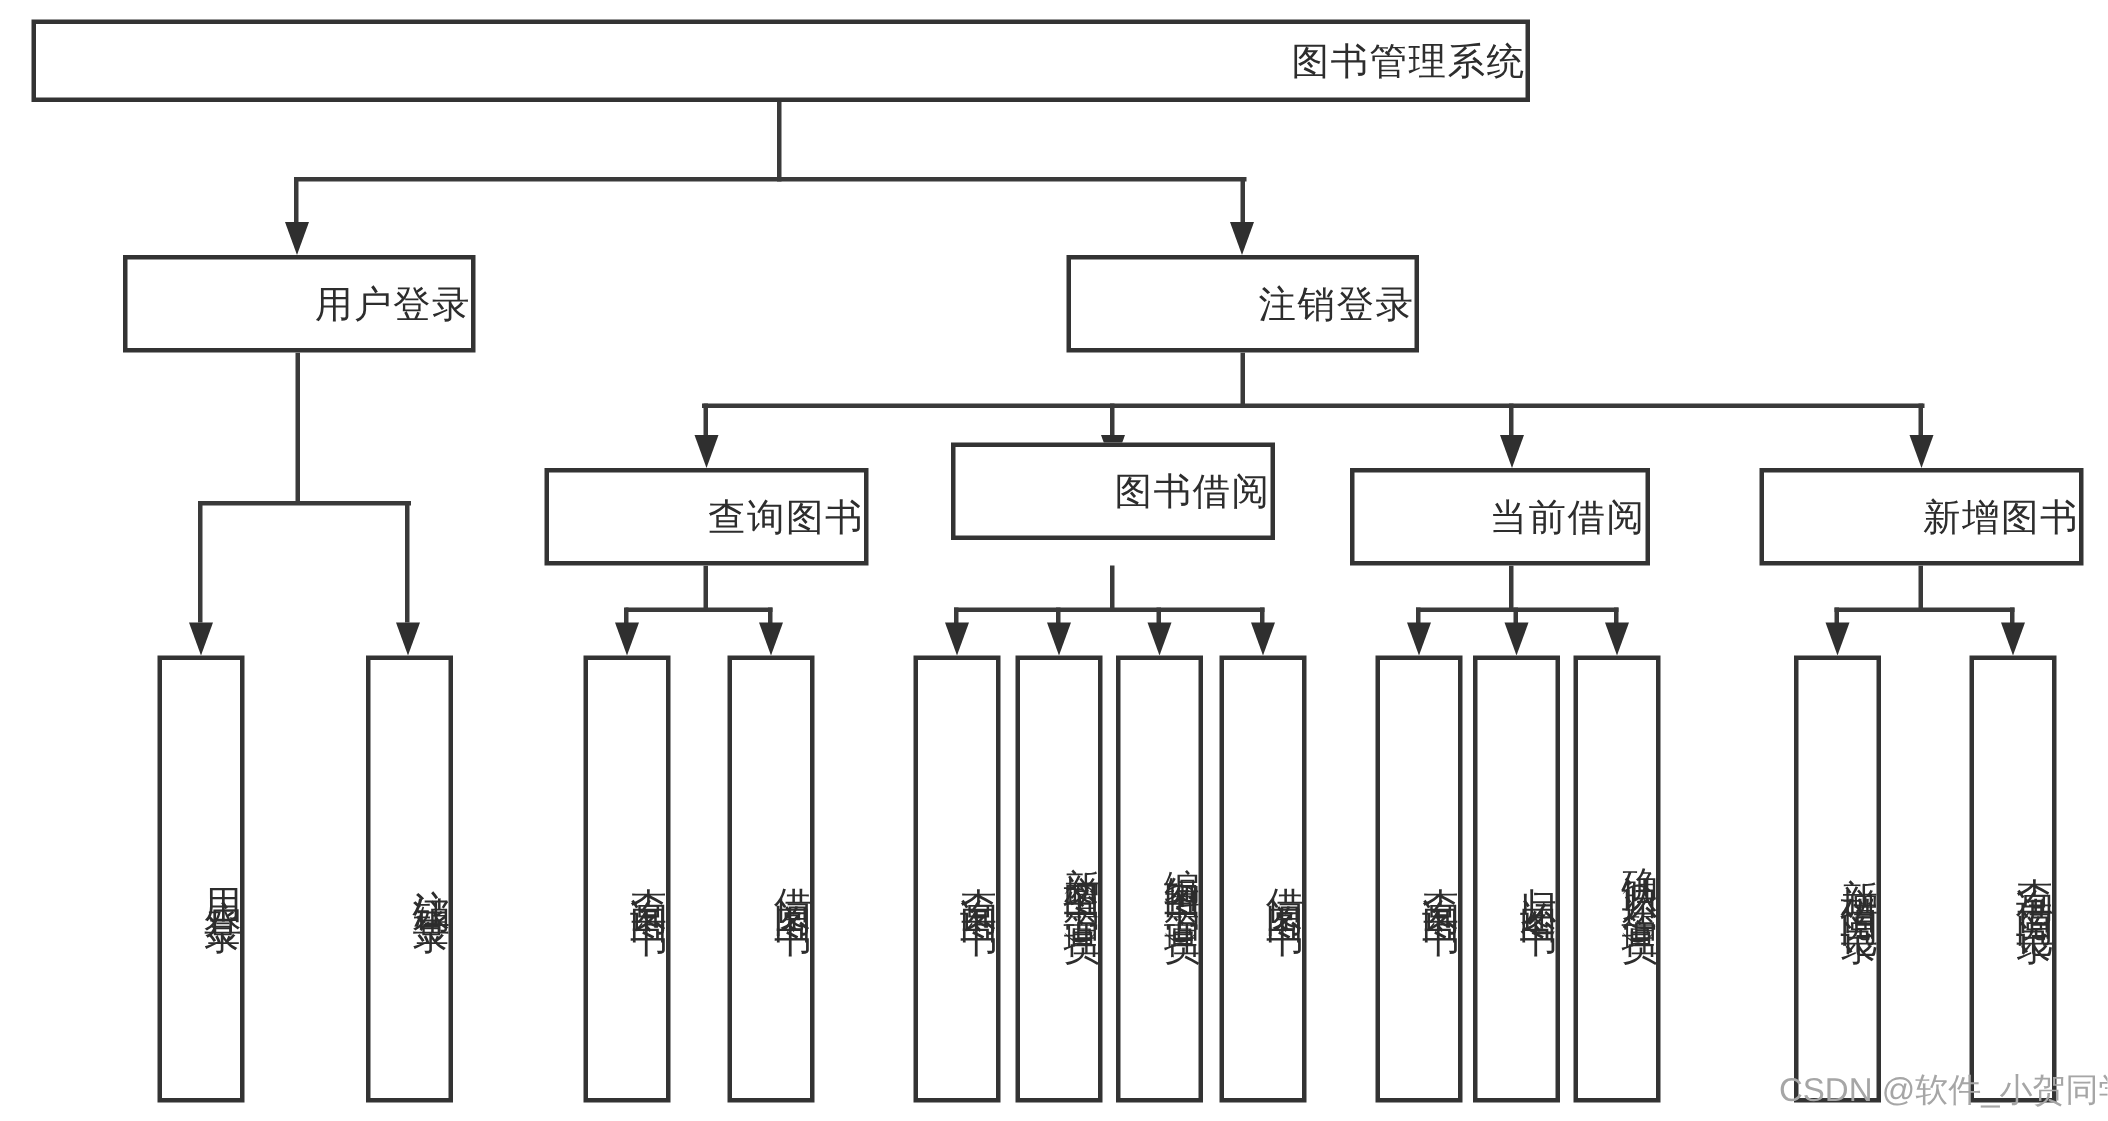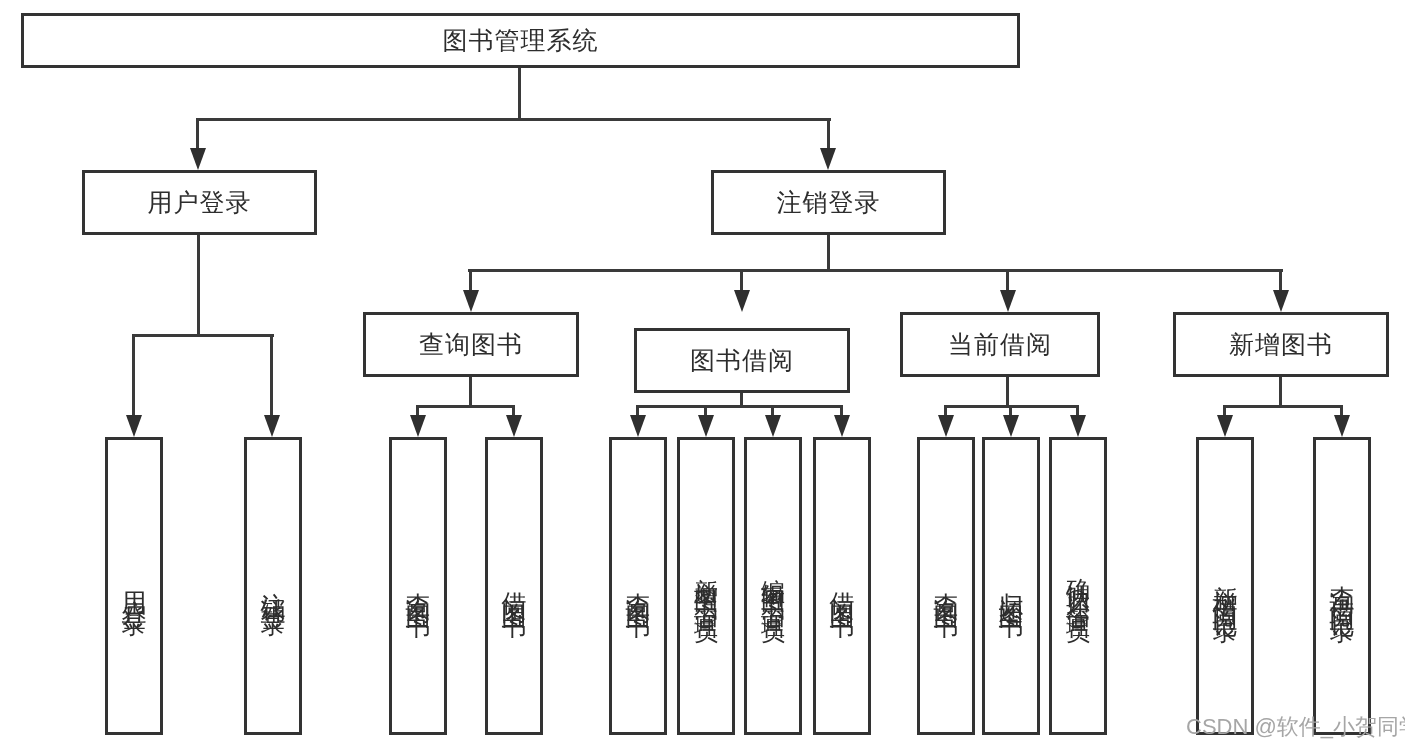--- a/index.html
+++ b/index.html
@@ -4,21 +4,21 @@
 <style>
   html,body{margin:0;padding:0;}
   body{
     width:1405px;height:747px;position:relative;overflow:hidden;
     background:#ffffff;color:#2d2d2d;
     font-family:"Liberation Sans","DejaVu Sans",sans-serif;
   }
   .box{
     position:absolute;box-sizing:border-box;
     border:3px solid #333333;background:#ffffff;
-    display:flex;align-items:center;justify-content:center;
+    display:flex;align-items:center;justify-content:flex-end;
   }
   .box-h{font-size:25px;letter-spacing:1px;}
   .box-root{border-width:3px;}
   .box-v span{
     writing-mode:vertical-rl;text-orientation:mixed;
     font-size:25px;letter-spacing:7px;line-height:1;
   }
   .box-v span.tight{font-size:24px;letter-spacing:6px;}
   .vline,.hline{position:absolute;background:#3a3a3a;}
   .vline{width:3px;}
@@ -102,21 +102,21 @@
 <div class="box box-h" style="left:82px;top:170px;width:235px;height:65px">
   <span>用户登录</span>
 </div>
 <div class="box box-h" style="left:711px;top:170px;width:235px;height:65px">
   <span>注销登录</span>
 </div>
 
 <div class="box box-h" style="left:363px;top:312px;width:216px;height:65px">
   <span>查询图书</span>
 </div>
-<div class="box box-h" style="left:634px;top:328px;width:216px;height:65px">
+<div class="box box-h" style="left:634px;top:295px;width:216px;height:65px">
   <span>图书借阅</span>
 </div>
 <div class="box box-h" style="left:900px;top:312px;width:200px;height:65px">
   <span>当前借阅</span>
 </div>
 <div class="box box-h" style="left:1173px;top:312px;width:216px;height:65px">
   <span>新增图书</span>
 </div>
 
 <div class="box box-v" style="left:105px;top:437px;width:58px;height:298px">

